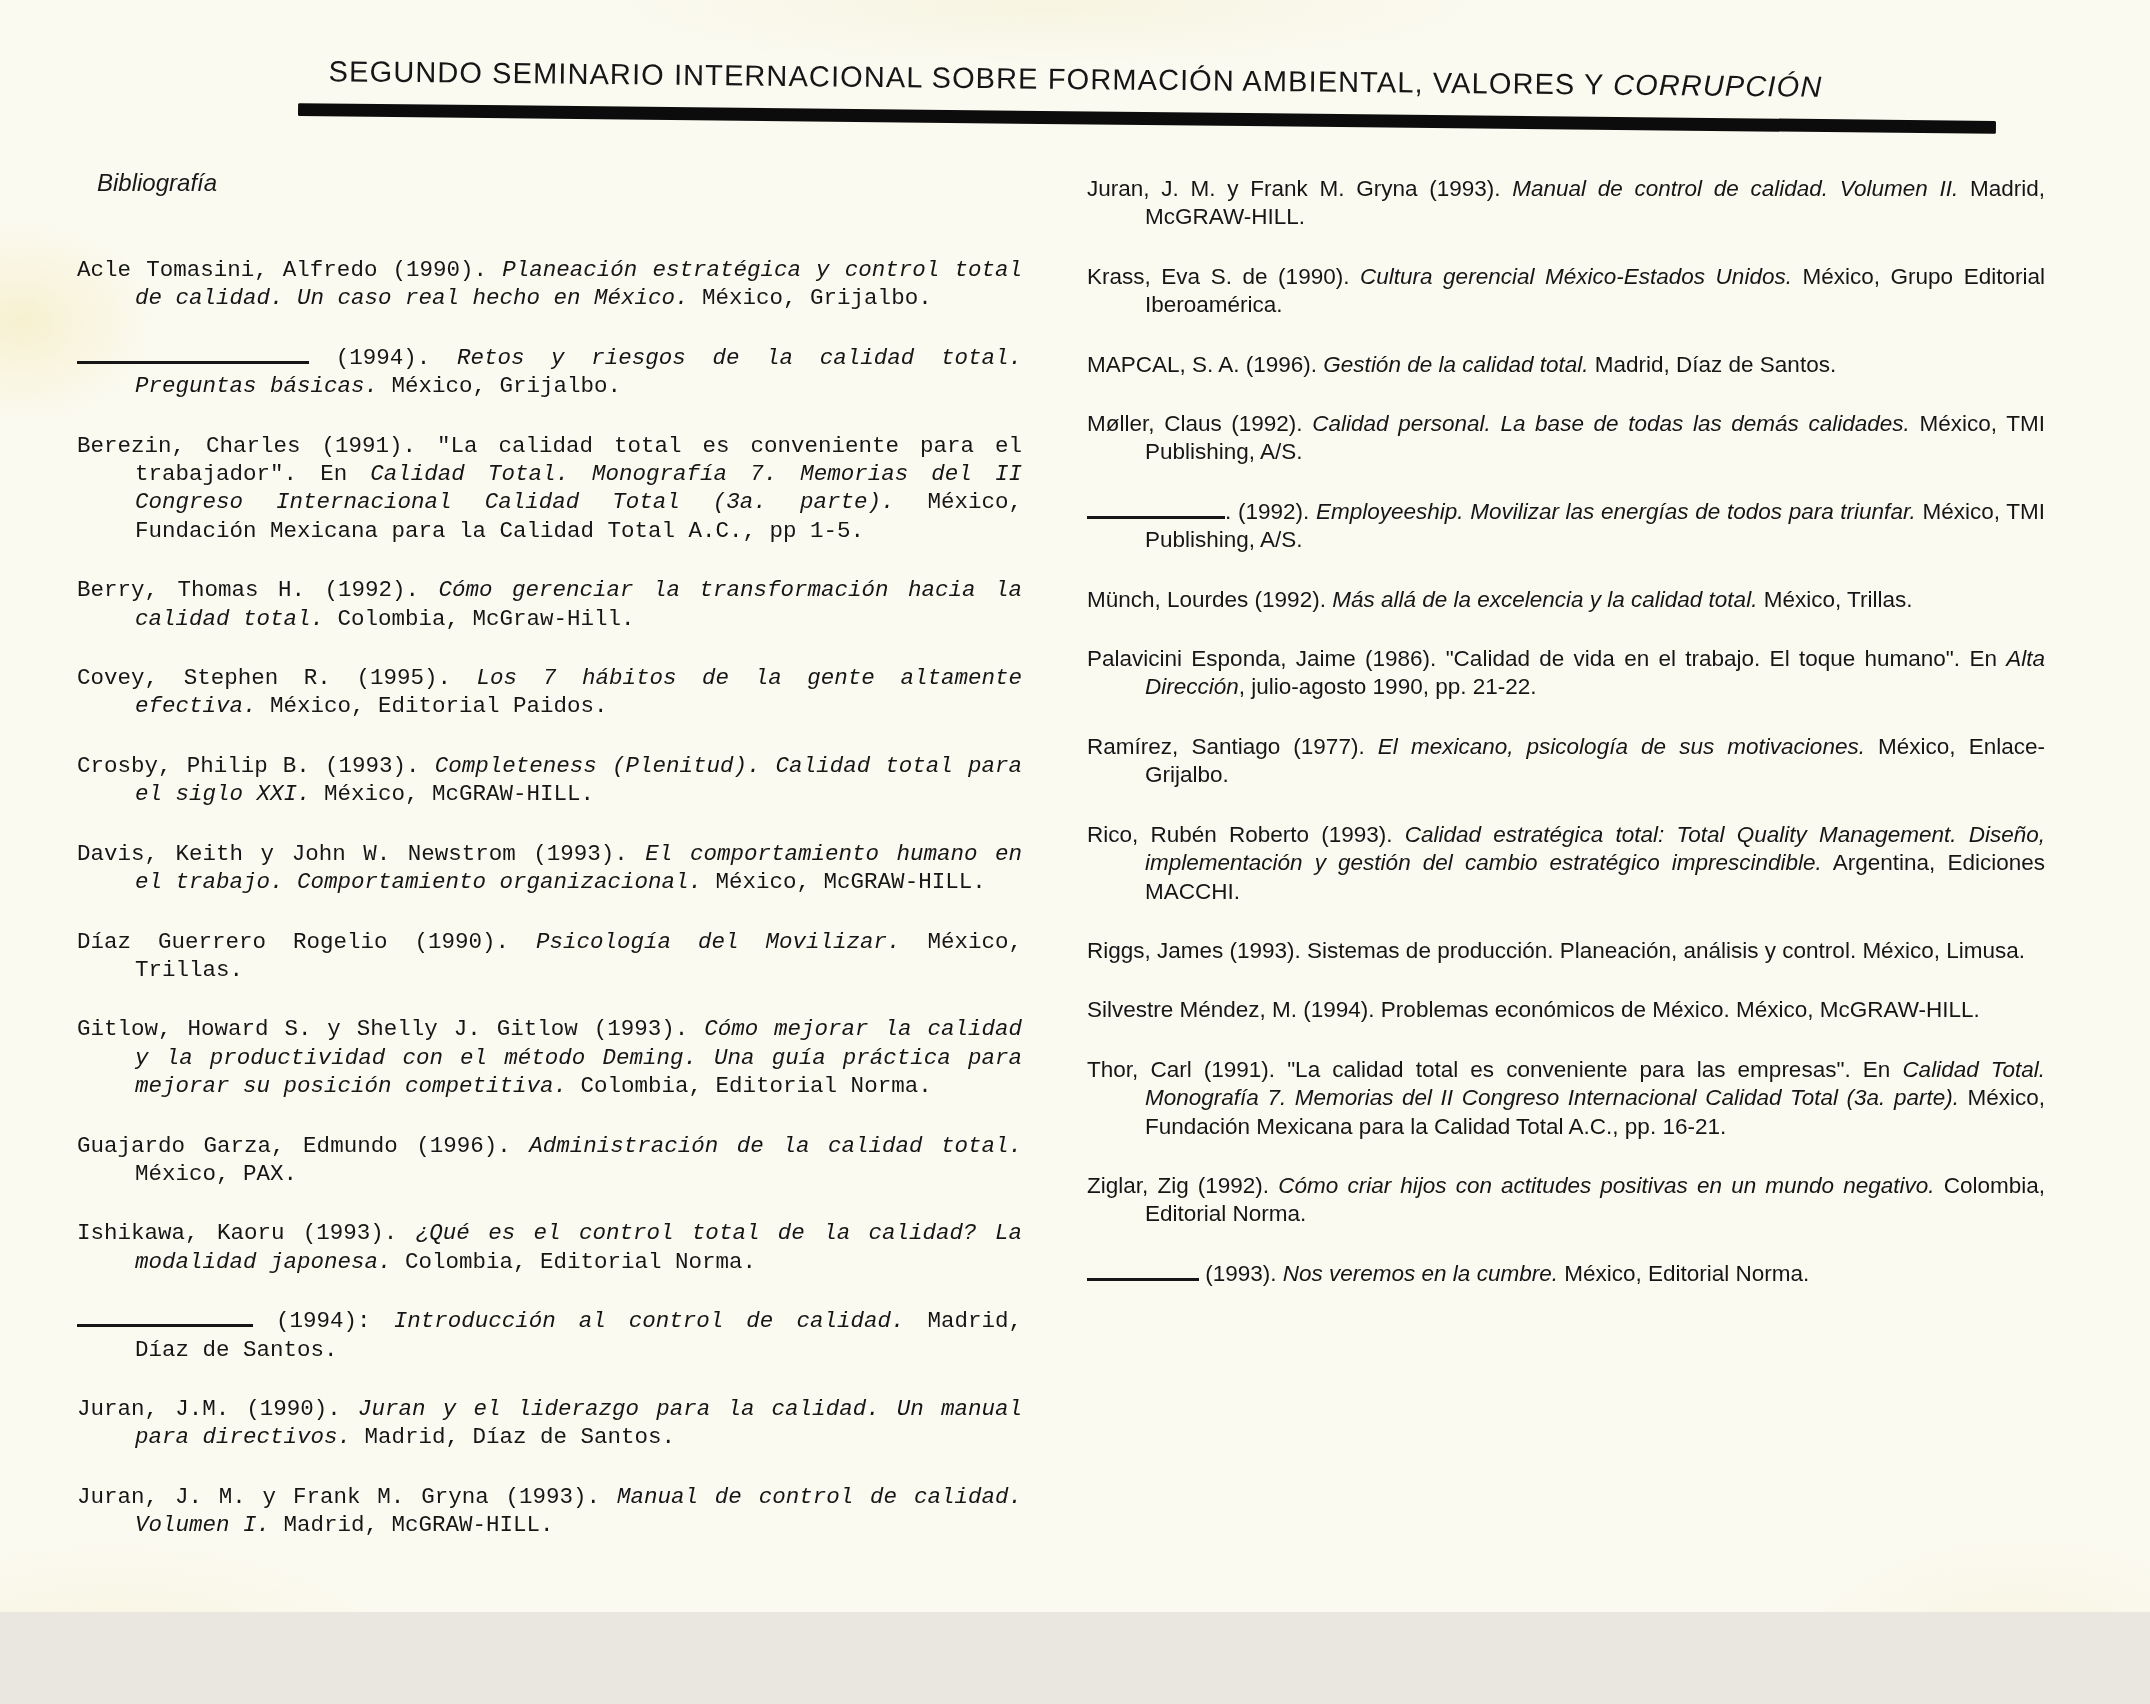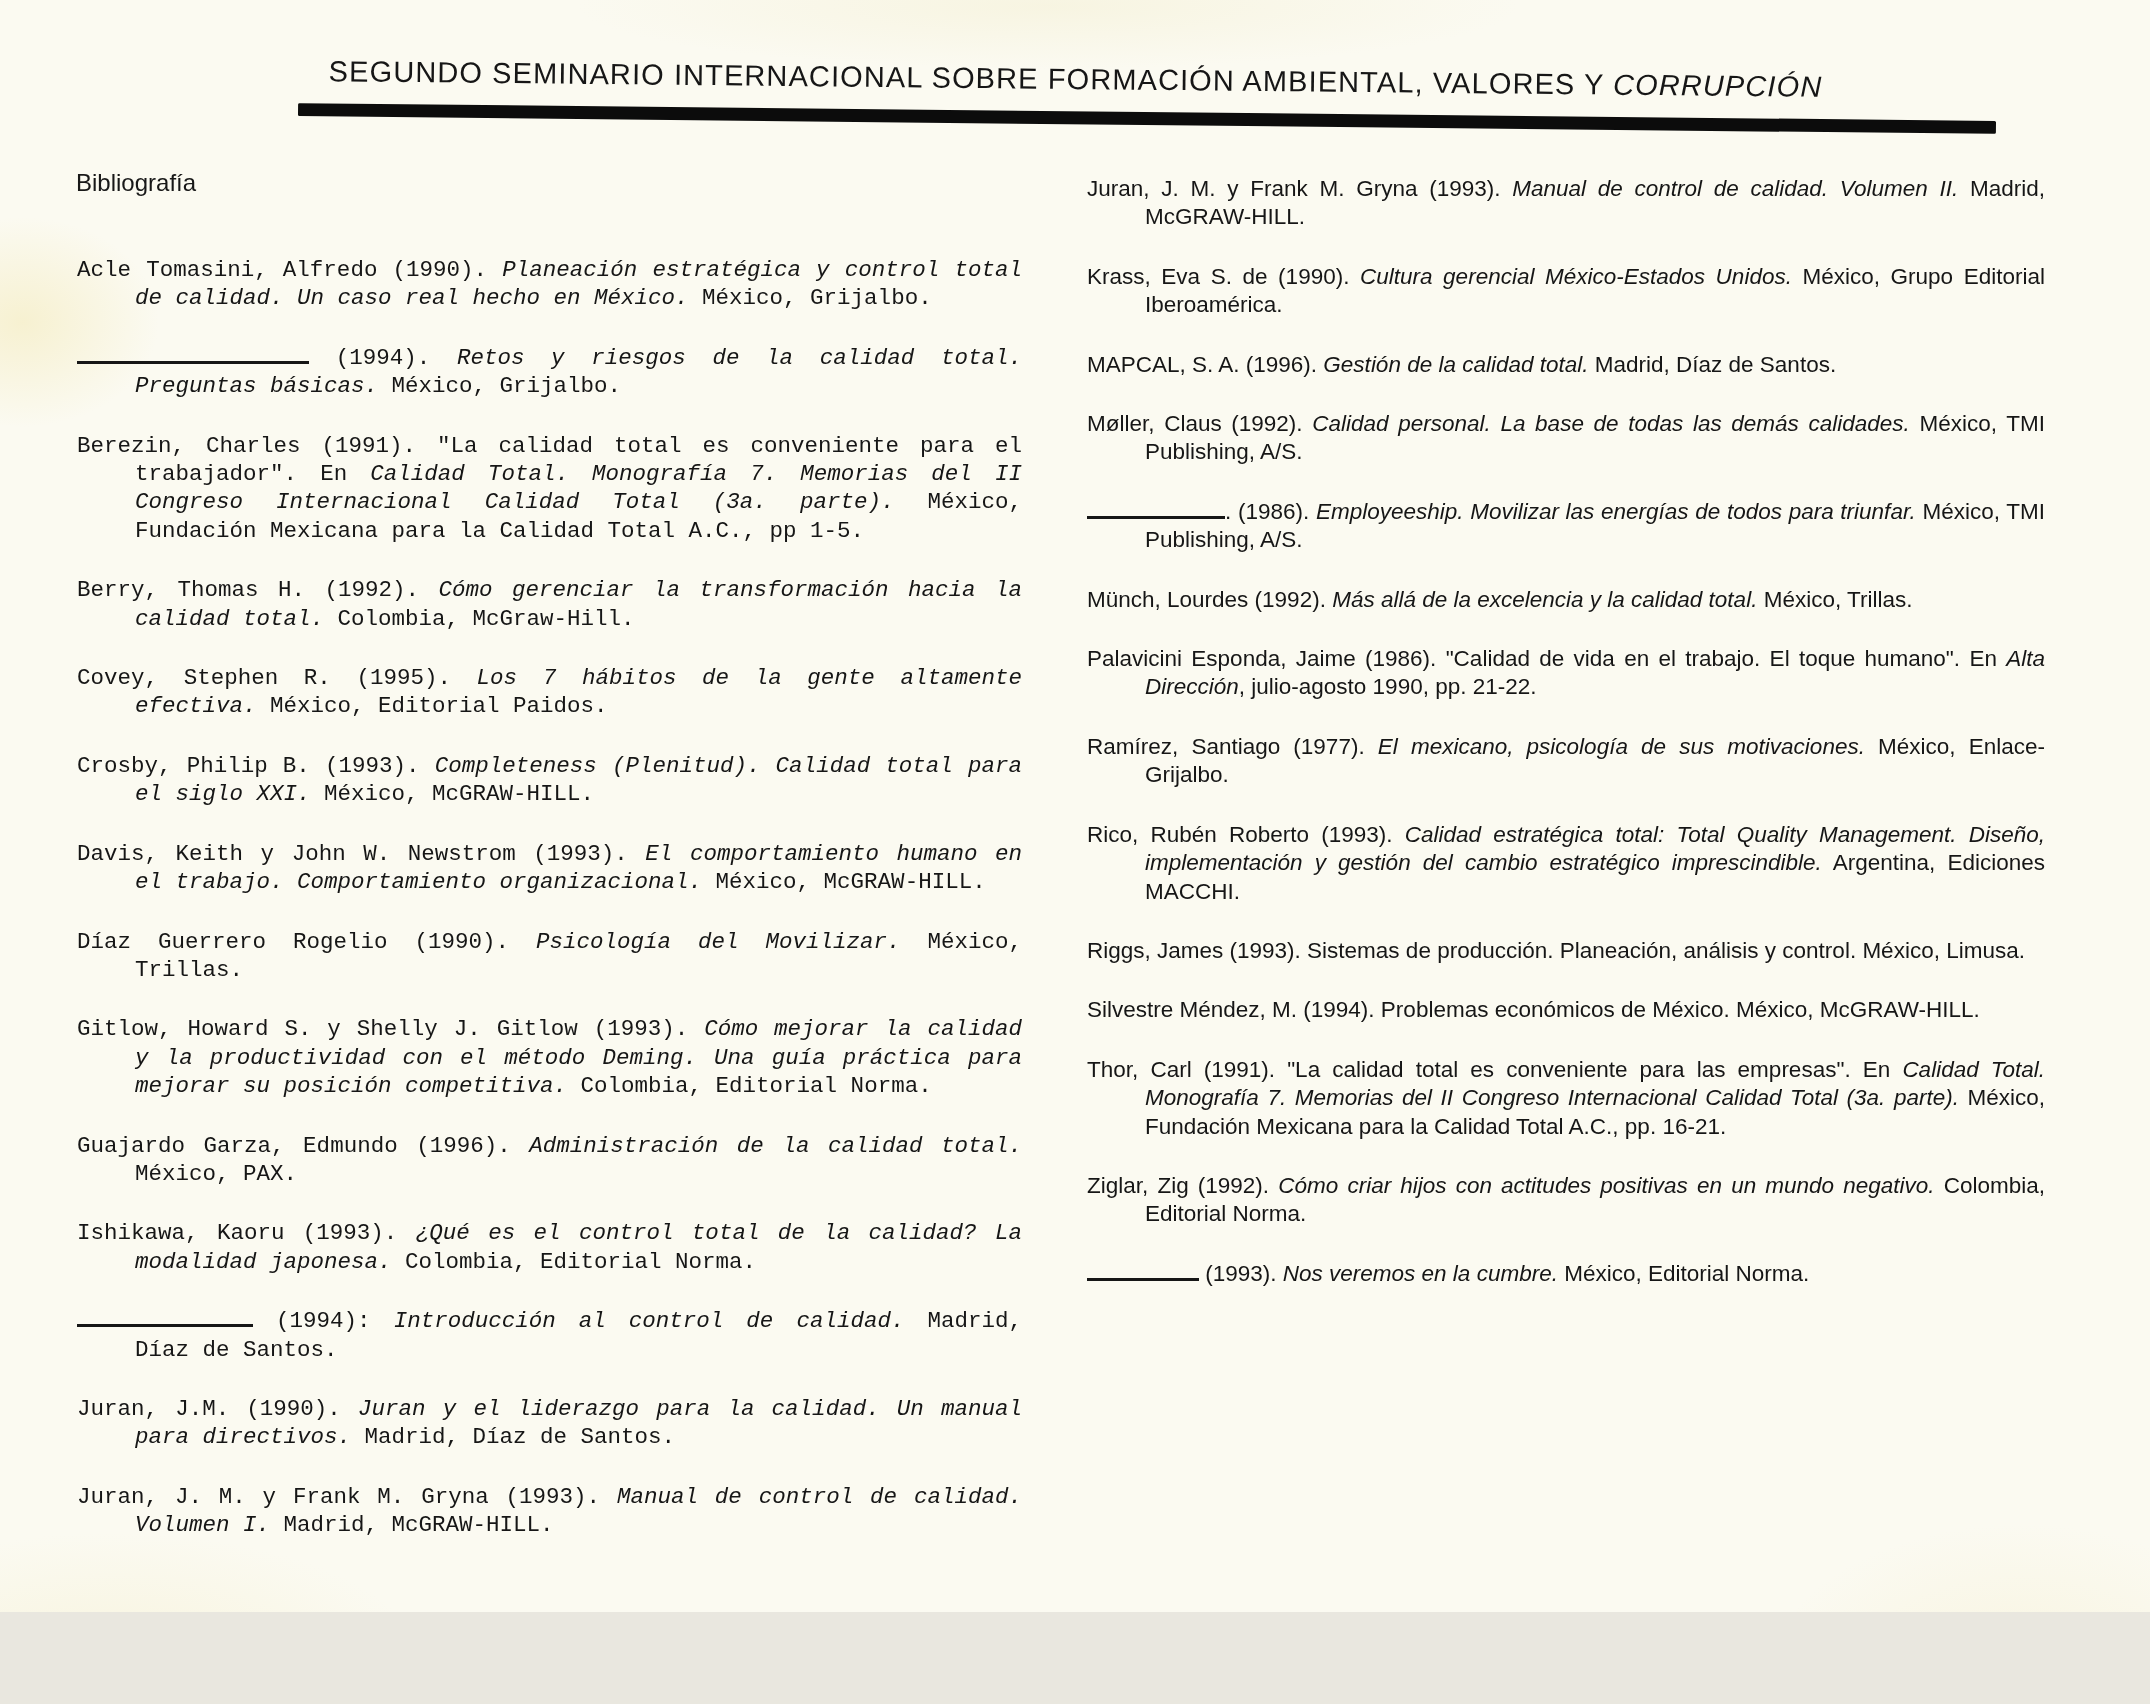--- a/index.html
+++ b/index.html
@@ -29,22 +29,22 @@
   }
   .header-title .it { font-style:italic; }
   .header-rule {
     position:absolute; left:298px; top:112px;
     width:1698px; height:12.7px;
     background:#0c0c0c;
     transform:rotate(0.6deg);
     border-radius:1.5px;
   }
   .bib-heading {
-    position:absolute; left:76px; top:169px;
-    font-size:24px; color:#181818;
+    position:absolute; left:97px; top:169px;
+    font-size:24px; color:#181818;font-style:italic;
   }
   .col {
     position:absolute;
     font-size:22.5px; line-height:28.4px;
     color:#161616;
   }
   .col-left  { left:77px;  top:256px; width:945px;font-family:Liberation Mono, monospace; }
   .col-right { left:1087px; top:175px; width:958px; }
   .entry {
     margin:0 0 31px 0;
@@ -90,21 +90,21 @@
       <p class="entry"><span class="blank-rule" style="width: 176px;"></span><span> (1994): </span><span class="it">Introducción al control de calidad.</span><span>  Madrid, Díaz de Santos.</span></p>
       <p class="entry"><span>Juran, J.M. (1990). </span><span class="it">Juran y el liderazgo para la calidad. Un manual para directivos.</span><span> Madrid, Díaz de Santos.</span></p>
       <p class="entry"><span>Juran, J. M. y Frank M. Gryna (1993). </span><span class="it">Manual de control de calidad. Volumen I.</span><span> Madrid, McGRAW-HILL.</span></p>
     </div>
 
   <div class="col col-right">
       <p class="entry"><span>Juran, J. M. y Frank M. Gryna (1993). </span><span class="it">Manual de control de calidad. Volumen II.</span><span> Madrid, McGRAW-HILL.</span></p>
       <p class="entry"><span>Krass, Eva S. de (1990). </span><span class="it">Cultura gerencial México-Estados Unidos.</span><span> México, Grupo Editorial Iberoamérica.</span></p>
       <p class="entry"><span>MAPCAL, S. A. (1996). </span><span class="it">Gestión de la calidad total.</span><span> Madrid, Díaz de Santos.</span></p>
       <p class="entry"><span>Møller, Claus (1992). </span><span class="it">Calidad personal. La base de todas las demás calidades.</span><span> México, TMI Publishing, A/S.</span></p>
-      <p class="entry"><span class="blank-rule" style="width: 138px;"></span><span>. (1986). </span><span class="it">Employeeship. Movilizar las energías de todos para triunfar.</span><span> México, TMI Publishing, A/S.</span></p>
+      <p class="entry"><span class="blank-rule" style="width: 138px;"></span><span>. (1992). </span><span class="it">Employeeship. Movilizar las energías de todos para triunfar.</span><span> México, TMI Publishing, A/S.</span></p>
       <p class="entry"><span>Münch, Lourdes (1992). </span><span class="it">Más allá de la excelencia y la calidad total.</span><span> México, Trillas.</span></p>
       <p class="entry"><span>Palavicini Esponda, Jaime (1986). "Calidad de vida en el trabajo. El toque humano". En </span><span class="it">Alta Dirección</span><span>, julio-agosto 1990, pp. 21-22.</span></p>
       <p class="entry"><span>Ramírez, Santiago (1977). </span><span class="it">El mexicano, psicología de sus motivaciones.</span><span> México, Enlace-Grijalbo.</span></p>
       <p class="entry"><span>Rico, Rubén Roberto (1993). </span><span class="it">Calidad estratégica total: Total Quality Management. Diseño, implementación y gestión del cambio estratégico imprescindible.</span><span> Argentina, Ediciones MACCHI.</span></p>
       <p class="entry"><span>Riggs, James (1993). Sistemas de producción. Planeación, análisis y control. México, Limusa.</span></p>
       <p class="entry"><span>Silvestre Méndez, M. (1994). Problemas económicos de México. México, McGRAW-HILL.</span></p>
       <p class="entry"><span>Thor, Carl (1991). "La calidad total es conveniente para las empresas". En </span><span class="it">Calidad Total. Monografía 7. Memorias del II Congreso Internacional Calidad Total (3a. parte).</span><span> México, Fundación Mexicana para la Calidad Total A.C., pp. 16-21.</span></p>
       <p class="entry"><span>Ziglar, Zig (1992). </span><span class="it">Cómo criar hijos con actitudes positivas en un mundo negativo.</span><span> Colombia, Editorial Norma.</span></p>
       <p class="entry"><span class="blank-rule" style="width: 112px;"></span><span> (1993). </span><span class="it">Nos veremos en la cumbre.</span><span> México, Editorial Norma.</span></p>
     </div>

